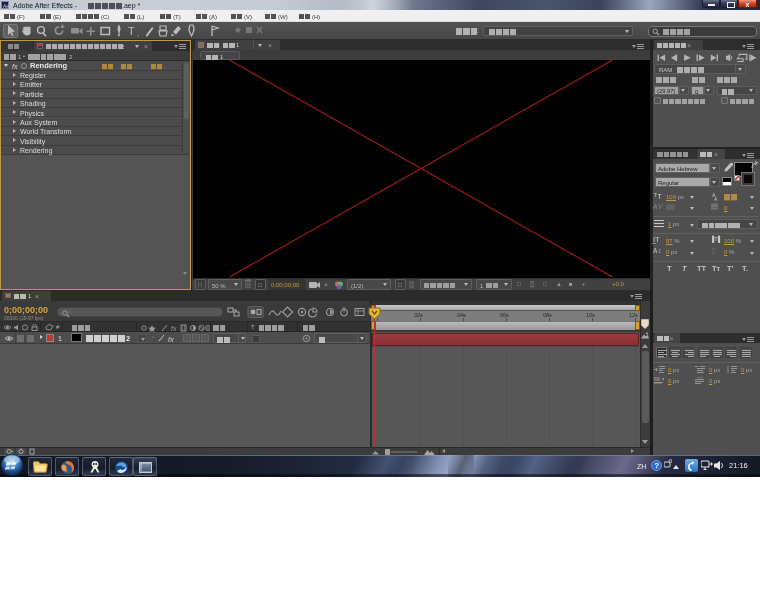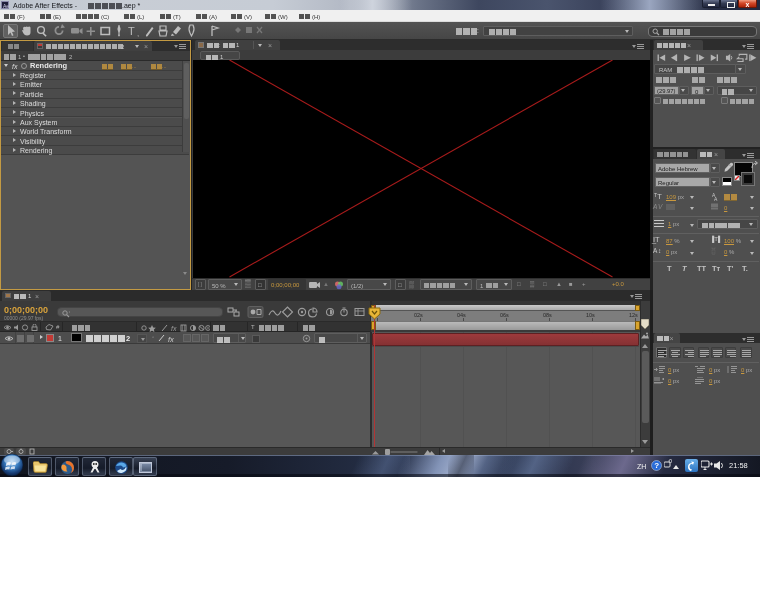--- a/index.html
+++ b/index.html
@@ -747,13 +747,13 @@
     </div>
 <svg class="ab" style="left:701px;top:460px" width="12" height="11" viewBox="0 0 12 11">
       <rect x="0" y="1" width="8" height="6" rx="1" fill="none" stroke="#e8e8e8" stroke-width="1.1"></rect>
       <path d="M2.5 9.5 h3 M4 7 v2.5" stroke="#e8e8e8" stroke-width="1"></path>
       <path d="M9 4 h3 M10.5 2.5 v3" stroke="#e8e8e8" stroke-width="1"></path>
     </svg>
 <svg class="ab" style="left:714px;top:460px" width="10" height="11" viewBox="0 0 10 11">
       <path d="M0 3.5 h2.5 L6 1 v9 L2.5 7.5 H0 Z" fill="#e8e8e8"></path>
       <path d="M7.5 3 q2 2.5 0 5" fill="none" stroke="#e8e8e8" stroke-width="1"></path>
     </svg>
-<b class="tx" style="left:729px;top:462px;font-size:7.5px;color:#f2f2f2;">21:58</b>
+<b class="tx" style="left:729px;top:462px;font-size:7.5px;color:#f2f2f2;">21:16</b>
 </div>
 </body></html>

